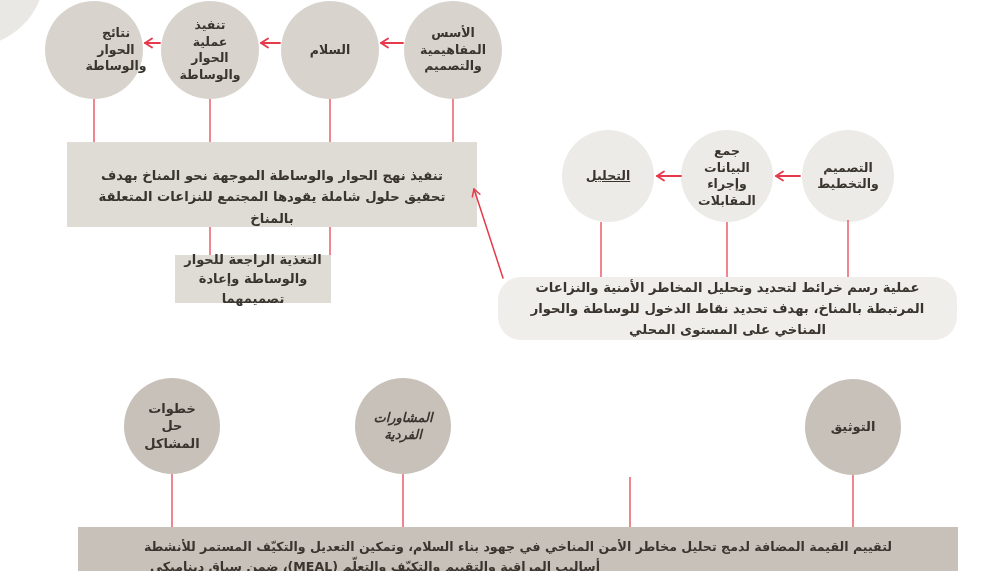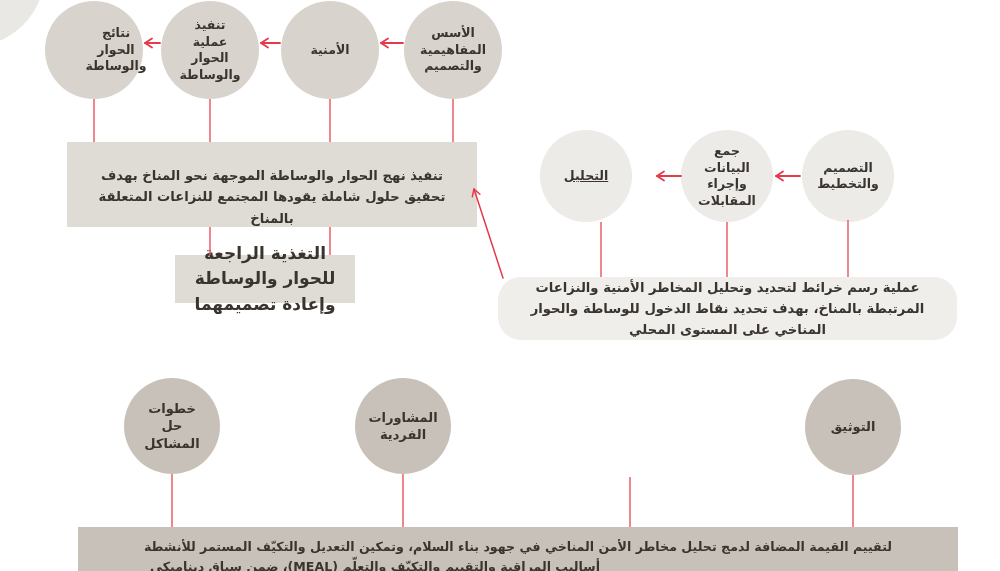--- a/index.html
+++ b/index.html
@@ -49,54 +49,54 @@
 <body>
 
 <div class="canvas">
 
   <div class="corner-c"></div>
 
   <div class="circle stage-c" style="left:404px;top:1px;" dir="rtl">
     <span class="lbl" style="width:82px;">الأسس المفاهيمية والتصميم</span>
   </div>
   <div class="circle stage-c" style="left:281px;top:1px;" dir="rtl">
-    <span class="lbl" style="width:70px;">الأمنية</span>
+    <span class="lbl" style="width:70px;">السلام</span>
   </div>
   <div class="circle stage-c" style="left:161px;top:1px;" dir="rtl">
     <span class="lbl" style="width:62px;">تنفيذ عملية الحوار والوساطة</span>
   </div>
   <div class="circle stage-c" style="left:45px;top:1px;" dir="rtl">
     <span class="lbl" style="width:64px;margin-left:44px;">نتائج الحوار والوساطة</span>
   </div>
 
   <div class="circle light-c" style="left:802px;top:130px;" dir="rtl">
     <span class="lbl" style="width:70px;">التصميم والتخطيط</span>
   </div>
   <div class="circle light-c" style="left:681px;top:130px;" dir="rtl">
     <span class="lbl" style="width:60px;">جمع البيانات وإجراء المقابلات</span>
   </div>
-  <div class="circle light-c" style="left:540px;top:130px;text-decoration:underline;" dir="rtl">
+  <div class="circle light-c" style="left:562px;top:130px;text-decoration:underline;" dir="rtl">
     <span class="lbl" style="width:70px;">التحليل</span>
   </div>
 
   <div class="circle dark-c" style="left:124px;top:378px;justify-content:center;" dir="rtl">
     <span class="lbl" style="width:72px;">خطوات حل المشاكل</span>
   </div>
-  <div class="circle dark-c" style="left:355px;top:378px;" dir="rtl">
+  <div class="circle dark-c" style="left:355px;top:378px;font-style:italic;" dir="rtl">
     <span class="lbl" style="width:78px;">المشاورات الفردية</span>
   </div>
   <div class="circle dark-c" style="left:805px;top:379px;" dir="rtl">
     <span class="lbl" style="width:80px;">التوثيق</span>
   </div>
 
   <div class="note beige-box" style="left:67px;top:142px;width:410px;height:85px;" dir="rtl">
     <span class="txt" style="max-width:378px;margin-top:25px;">تنفيذ نهج الحوار والوساطة الموجهة نحو المناخ بهدف تحقيق حلول شاملة يقودها المجتمع للنزاعات المتعلقة بالمناخ</span>
   </div>
 
-  <div class="note beige-box" style="left:175px;top:255px;width:180px;height:48px;font-size:17px;line-height:1.5;" dir="rtl">
+  <div class="note beige-box" style="left:175px;top:255px;width:156px;height:48px;font-size:13px;line-height:1.5;" dir="rtl">
     <span class="txt" style="max-width:176px;">التغذية الراجعة للحوار والوساطة وإعادة تصميمهما</span>
   </div>
 
   <div class="note light-box" style="left:498px;top:277px;width:459px;height:63px;" dir="rtl">
     <span class="txt" style="max-width:430px;">عملية رسم خرائط لتحديد وتحليل المخاطر الأمنية والنزاعات المرتبطة بالمناخ، بهدف تحديد نقاط الدخول للوساطة والحوار المناخي على المستوى المحلي</span>
   </div>
 
   <div class="note dark-box" id="meal-box" style="left:78px;top:527px;width:880px;height:62px;" dir="rtl">
     <span class="meal-line1">لتقييم القيمة المضافة لدمج تحليل مخاطر الأمن المناخي في جهود بناء السلام، وتمكين التعديل والتكيّف المستمر للأنشطة</span>
     <span class="meal-line2">أساليب المراقبة والتقييم والتكيّف والتعلّم (MEAL)، ضمن سياق ديناميكي</span>

